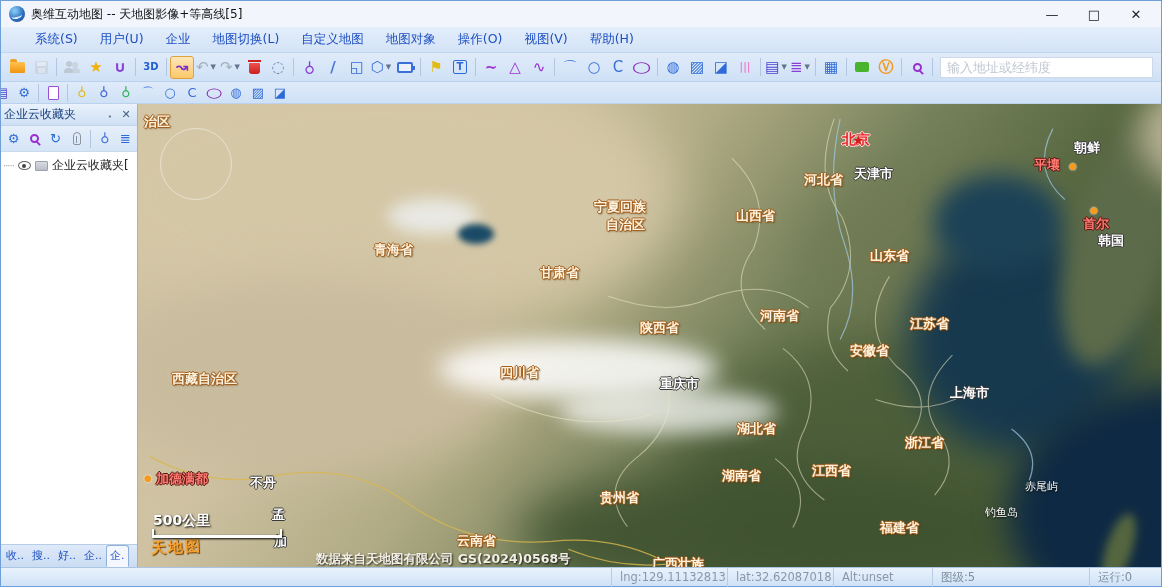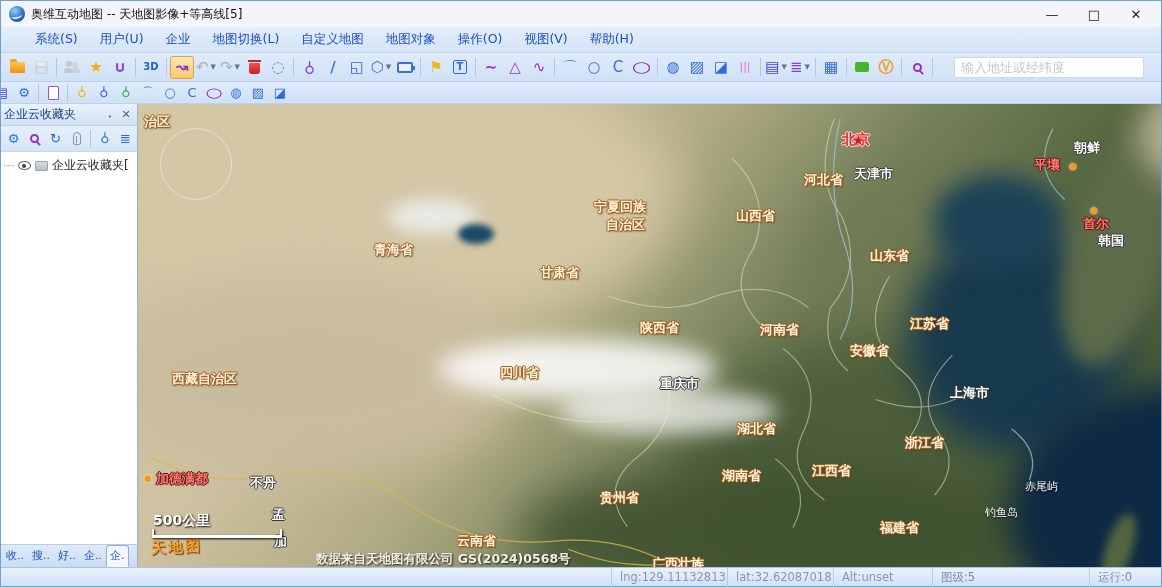--- a/index.html
+++ b/index.html
@@ -38,21 +38,21 @@
   .tbtn.dis { opacity:.45; filter:grayscale(.7); }
   .tbtn.clipped { margin-left:-12px; }
   .vsep { width:1px; height:18px; background:#b2c6e0; margin:0 3px; flex:0 0 auto; }
   .dd { font-size:7px; color:#63748a; margin-left:2px; }
   .g-wide { transform:scaleX(1.5); display:inline-block; }
   .g-rot { transform:rotate(180deg); display:inline-block; }
   .g-sm { font-size:10px; font-weight:bold; }
   .g-b { font-weight:bold; }
   .g-box { border:1.5px solid #2f6bd8; border-radius:2px; font-size:10px; font-weight:bold;
            width:14px; height:14px; display:flex; align-items:center; justify-content:center; }
-  .searchbox { flex:1; height:21px; margin:0 18px; background:#fff; border:1px solid #cdd9ea;
+  .searchbox { flex:1; height:21px; margin:0 4px; background:#fff; border:1px solid #cdd9ea;
                font-size:13px; color:#333; padding:0 6px; outline:none; }
   .searchbox::placeholder { color:#c2c8d2; }
 
   
   .ci { display:inline-block; position:relative; }
   .ci-folder { width:15px; height:11px; background:linear-gradient(#ffc24e,#f0940e); border-radius:1px 2px 1px 1px; }
   .ci-folder::before { content:""; position:absolute; top:-3px; left:0; width:7px; height:3px;
                        background:#f0a024; border-radius:2px 2px 0 0; }
   .ci-save { width:13px; height:13px; background:#b9c6d6; border-radius:2px; }
   .ci-save::before { content:""; position:absolute; top:1px; left:2px; width:9px; height:4px; background:#e9eef4; }
@@ -429,21 +429,21 @@
           <div class="mlabel lk-city" style="left: 716px; top: 62px;">天津市</div>
           <div class="mlabel lk-cap" style="left: 945px; top: 112px;">首尔</div>
           <div class="mlabel lk-mark-dot" style="left: 952px; top: 101px;">●</div>
           <div class="mlabel lk-city" style="left: 960px; top: 129px;">韩国</div>
           <div class="mlabel lk-prov" style="left: 456px; top: 95px;">宁夏回族</div>
           <div class="mlabel lk-prov" style="left: 468px; top: 113px;">自治区</div>
           <div class="mlabel lk-prov" style="left: 598px; top: 104px;">山西省</div>
           <div class="mlabel lk-prov" style="left: 732px; top: 144px;">山东省</div>
           <div class="mlabel lk-prov" style="left: 402px; top: 161px;">甘肃省</div>
           <div class="mlabel lk-prov" style="left: 502px; top: 216px;">陕西省</div>
-          <div class="mlabel lk-prov" style="left: 622px; top: 218px;">河南省</div>
+          <div class="mlabel lk-prov" style="left: 622px; top: 204px;">河南省</div>
           <div class="mlabel lk-prov" style="left: 772px; top: 212px;">江苏省</div>
           <div class="mlabel lk-prov" style="left: 712px; top: 239px;">安徽省</div>
           <div class="mlabel lk-prov" style="left: 362px; top: 261px;">四川省</div>
           <div class="mlabel lk-city" style="left: 522px; top: 272px;">重庆市</div>
           <div class="mlabel lk-prov" style="left: 599px; top: 277px; margin-top: 40px;">湖北省</div>
           <div class="mlabel lk-city" style="left: 812px; top: 281px;">上海市</div>
           <div class="mlabel lk-prov" style="left: 34px; top: 267px;">西藏自治区</div>
           <div class="mlabel lk-prov" style="left: 767px; top: 331px;">浙江省</div>
           <div class="mlabel lk-prov" style="left: 584px; top: 364px;">湖南省</div>
           <div class="mlabel lk-prov" style="left: 674px; top: 359px;">江西省</div>

